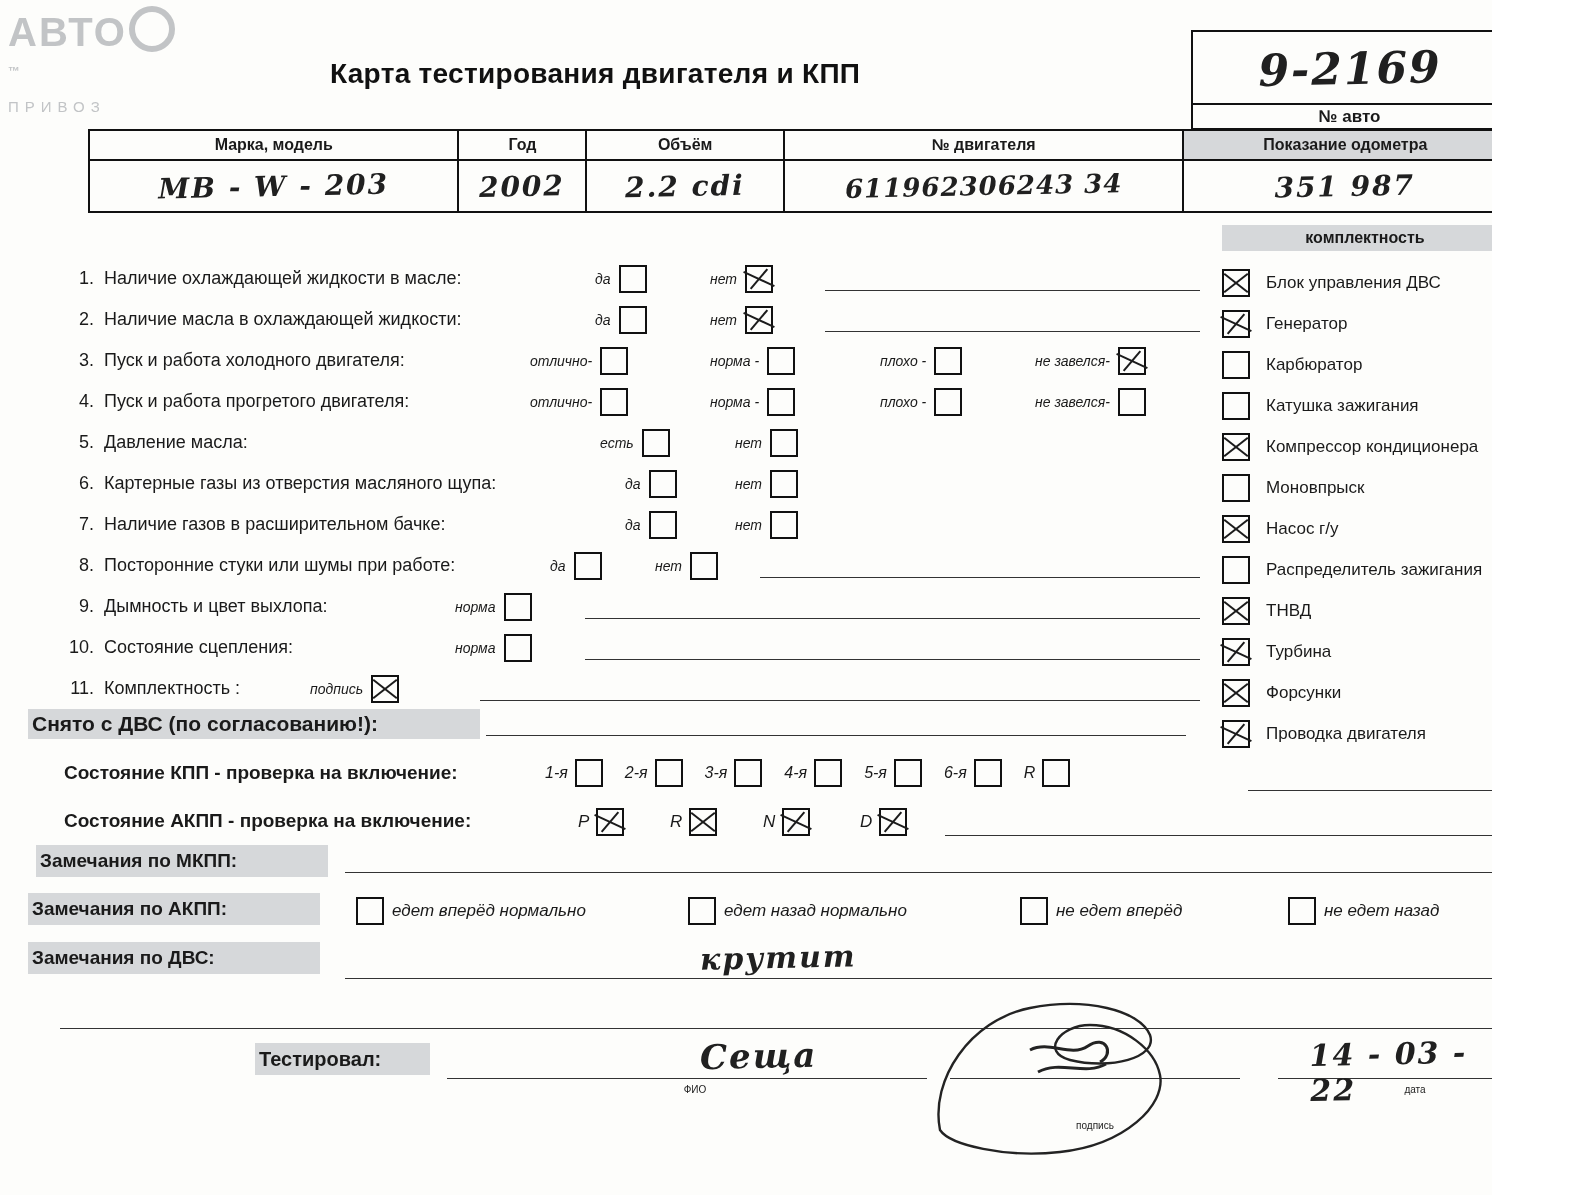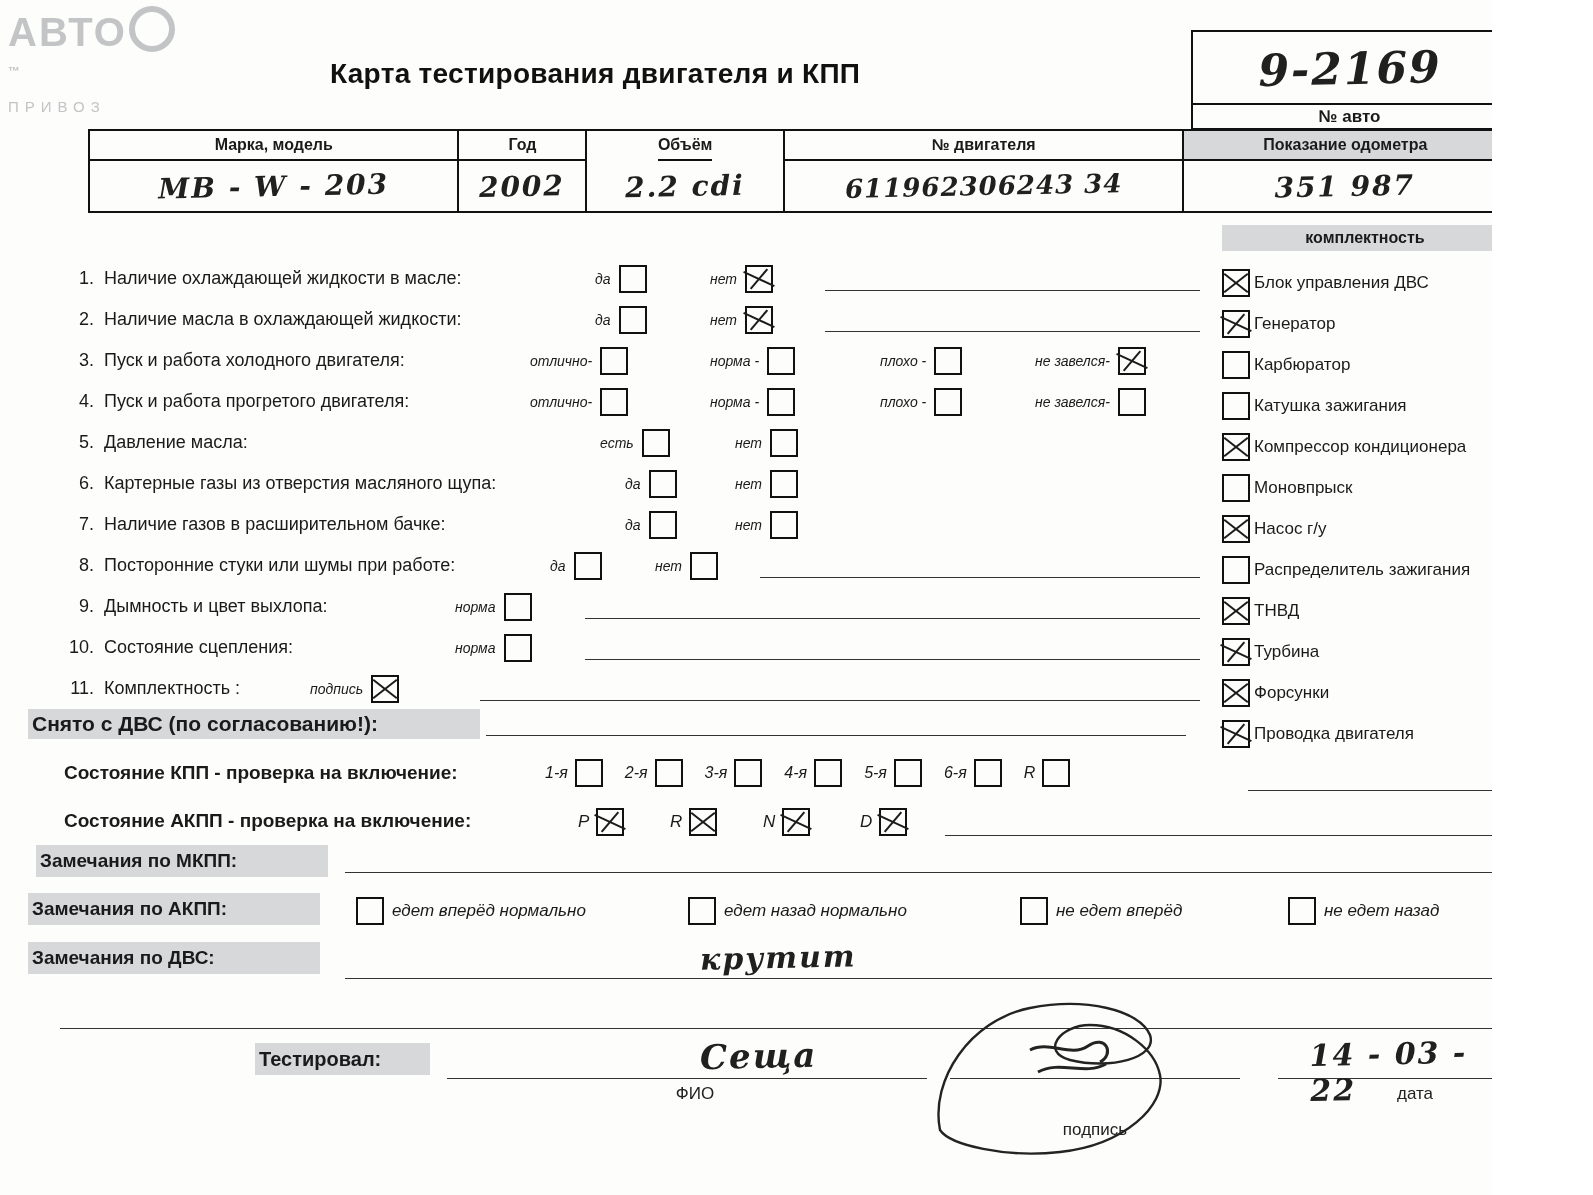--- a/index.html
+++ b/index.html
@@ -145,21 +145,21 @@
   .ht-val {
     flex: 1;
     display: flex;
     align-items: center;
     justify-content: center;
     font-size: 28px;
     overflow: hidden;
   }
   .c-mark  { width: 370px; justify-content: center; }
   .c-year  { width: 128px; }
-  .c-vol   { width: 198px; align-items: center; }
+  .c-vol   { width: 198px; }
   .c-eng   { width: 400px; }
   .c-odo   { width: 322px; }
 
   
   .kompl-head {
     position: absolute;
     left: 1222px;
     top: 225px;
     width: 286px;
     height: 26px;
@@ -174,21 +174,21 @@
     left: 1222px;
     top: 262px;
     width: 330px;
   }
   .kompl-item {
     height: 41px;
     display: flex;
     align-items: center;
     font-size: 17px;
   }
-  .kompl-item .lbl { margin-left: 4px; }
+  .kompl-item .lbl { margin-left: 16px; }
 
   
   .cb {
     width: 28px;
     height: 28px;
     border: 2px solid #111;
     box-sizing: border-box;
     position: relative;
     display: inline-block;
     flex: none;
@@ -271,21 +271,21 @@
     position: absolute;
     display: flex;
     align-items: center;
     font-size: 17px;
     font-style: italic;
   }
   .akpp-opt .cb { margin-right: 8px; }
 
   
   .sig-label {
-    font-size: 17px;
+    font-size: 10px;
     color: #222;
     text-align: center;
     position: absolute;
   }
   .sig-hand {
     position: absolute;
     font-size: 34px;
   }
   .scribble {
     position: absolute;

